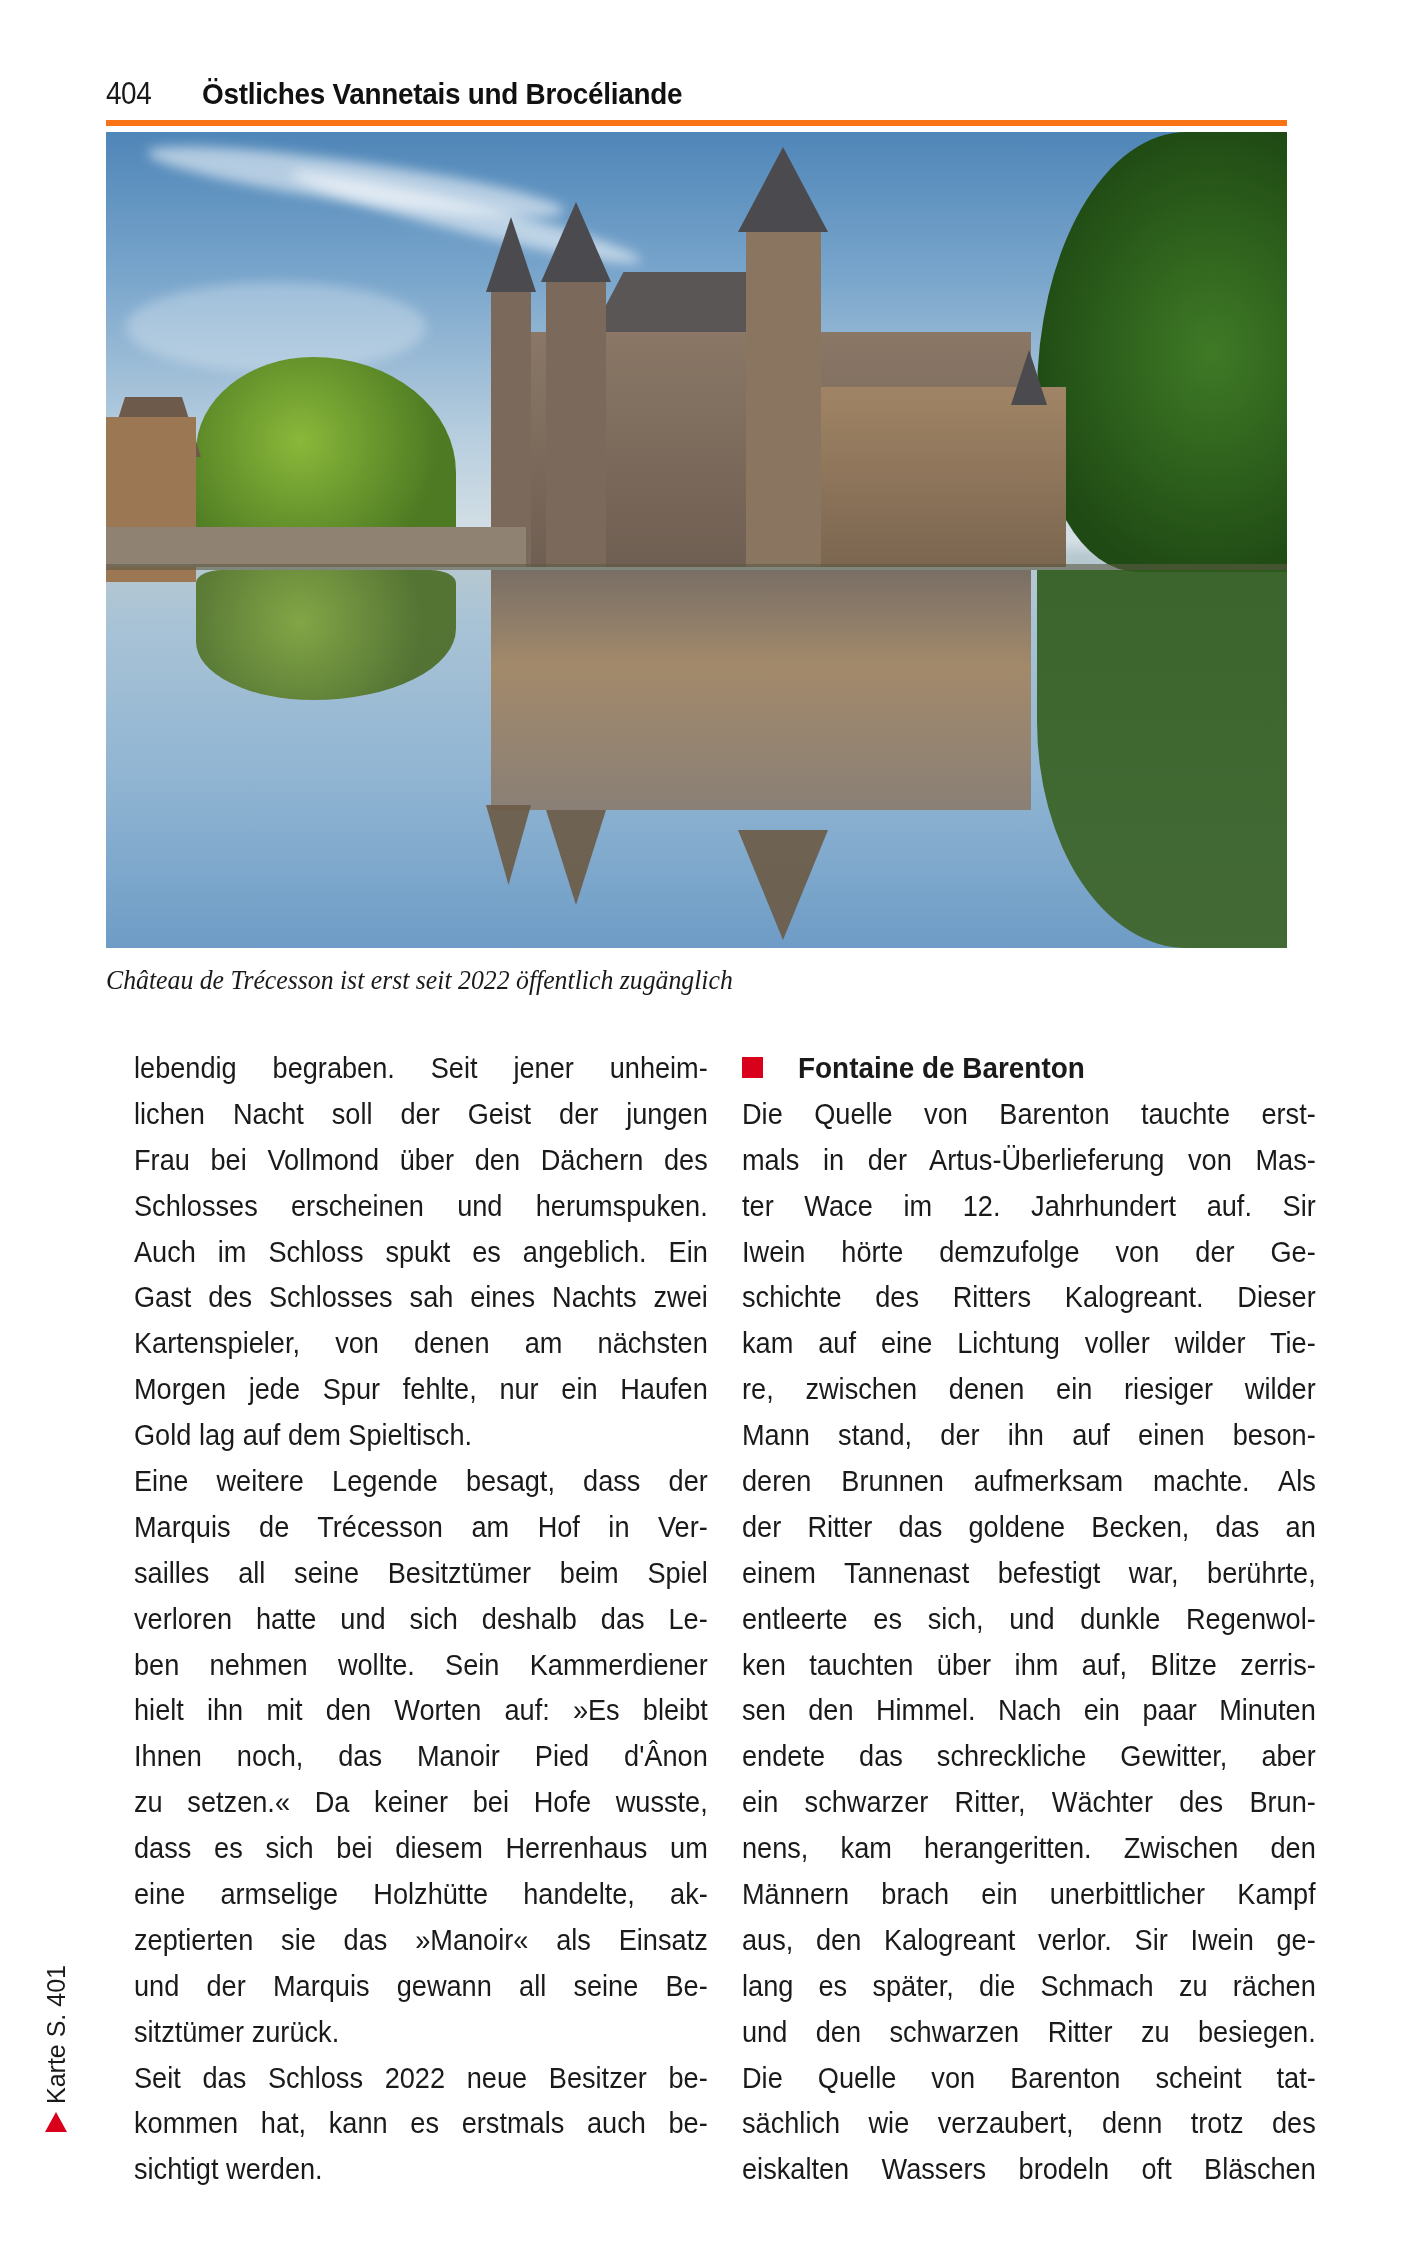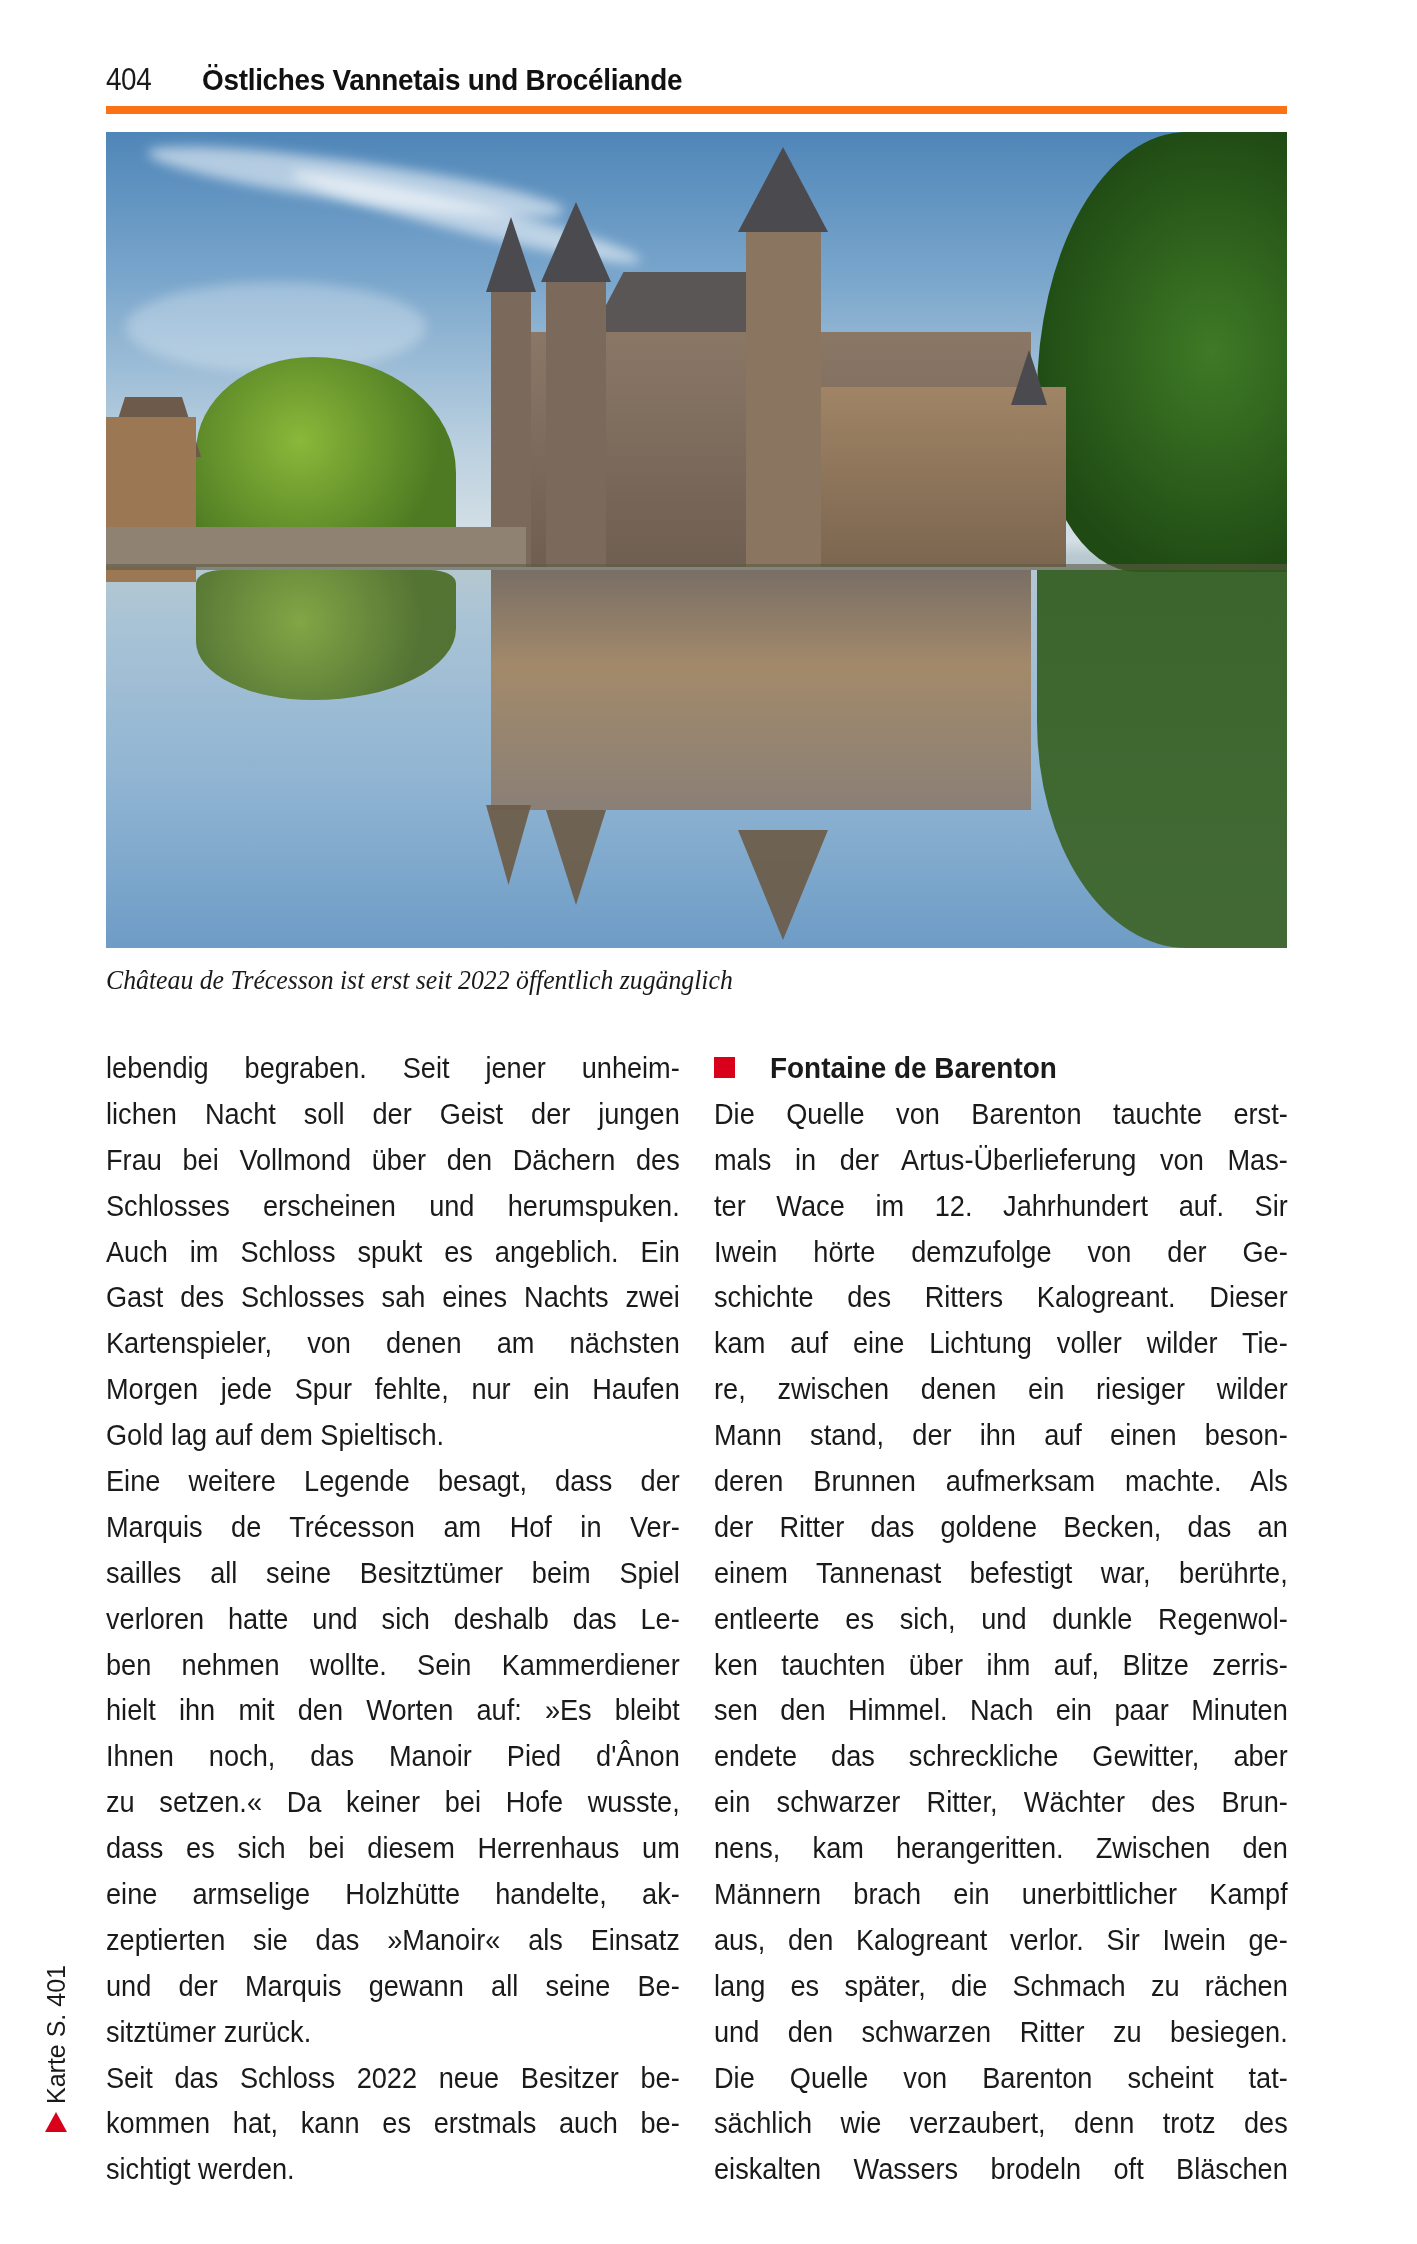--- a/index.html
+++ b/index.html
@@ -1,17 +1,17 @@
 <!DOCTYPE html>
 <html><head>
 <meta charset="utf-8">
 <style>
   html, body { margin: 0; padding: 0; background: #ffffff; }
   body { width: 1417px; height: 2244px; position: relative; overflow: hidden; color: #1a1a1a; }
-  .page-header { position: absolute; left: 106px; top: 62px; width: 1181px; height: 44px; border-bottom: 8px solid #f97316; }
+  .page-header { position: absolute; left: 106px; top: 76px; width: 1181px; height: 44px; border-bottom: 6px solid #f97316; }
   .page-num { position: absolute; left: 0; top: 0; font-family: "Liberation Sans", sans-serif; font-size: 31px; font-weight: 300; letter-spacing: -0.5px; color: #1a1a1a; line-height: 36px; transform: scaleX(0.9); transform-origin: left; }
   .chapter-title { position: absolute; left: 96px; top: 0; font-family: "Liberation Sans", sans-serif; font-size: 30px; font-weight: bold; color: #111; line-height: 36px; letter-spacing: -0.3px; transform: scaleX(0.93); transform-origin: left; white-space: nowrap; }
 
   .photo { position: absolute; left: 106px; top: 132px; width: 1181px; height: 816px; overflow: hidden;
            background: linear-gradient(180deg, #4f86b8 0%, #7aa6cc 18%, #b9cfdf 38%, #d5e0e6 50%, #b8c9cf 52%, #a9c3d6 60%, #8fb4d2 80%, #6e9cc6 100%); }
   .sky-cloud { position: absolute; border-radius: 50%; background: rgba(255,255,255,0.55); filter: blur(6px); }
   .trees-left { position: absolute; left: 90px; top: 225px; width: 260px; height: 210px; border-radius: 45% 55% 10% 10%; background: radial-gradient(circle at 40% 40%, #8ab83a, #4d7a22 70%); }
   .trees-right { position: absolute; right: 0; top: 0; width: 250px; height: 440px; background: radial-gradient(ellipse at 70% 50%, #3f7a26, #1f4a14 75%); border-radius: 60% 0 0 40%; }
   .house-left { position: absolute; left: 0; top: 285px; width: 90px; height: 165px; background: #9b7754; }
   .house-left-roof { position: absolute; left: 0; top: 265px; width: 95px; height: 60px; background: #6d5a4b; clip-path: polygon(0 100%, 20% 0, 80% 0, 100% 100%); }
@@ -23,21 +23,21 @@
   .bridge { position: absolute; left: 0; top: 395px; width: 420px; height: 40px; background: #8f8272; }
   .water-line { position: absolute; left: 0; top: 432px; width: 100%; height: 6px; background: #5e5a45; opacity: 0.6; }
   .reflection { position: absolute; left: 0; top: 438px; width: 100%; height: 378px; }
   .refl-castle { position: absolute; left: 385px; top: 0; width: 540px; height: 240px; background: linear-gradient(0deg,#8a7766 0%,#a38058 60%,#6f5f52 100%); opacity: 0.85; }
   .refl-trees-left { position: absolute; left: 90px; top: 0; width: 260px; height: 130px; border-radius: 10% 10% 55% 45%; background: radial-gradient(circle at 40% 40%, #7ea236, #4a6b22 70%); opacity: 0.9; }
   .refl-trees-right { position: absolute; right: 0; top: 0; width: 250px; height: 378px; background: linear-gradient(180deg,#2e5a1a,#3e6424); border-radius: 0 0 0 60%; opacity: 0.9; }
   .refl-spire { position: absolute; background: #6c5a45; clip-path: polygon(0 0, 100% 0, 50% 100%); opacity: 0.9; }
 
   .caption { position: absolute; left: 106px; top: 962px; font-family: "Liberation Serif", serif; font-style: italic; font-size: 28px; color: #1a1a1a; line-height: 36px; white-space: nowrap; transform: scaleX(0.92); transform-origin: left; }
 
-  .col { position: absolute; top: 1045px; width: 574px; font-family: "Liberation Sans", sans-serif; font-size: 30px; line-height: 45.9px; color: #1a1a1a; }
+  .col { position: absolute; top: 1045px; width: 574px; font-family: "Liberation Sans", sans-serif; font-size: 30px; line-height: 45.9px; color: #1a1a1a; margin-left: 28px; }
   .col-left { left: 106px; }
   .col-right { left: 714px; }
   .line { display: block; height: 45.9px; white-space: nowrap; text-align: justify; text-align-last: justify; overflow: hidden; transform: scaleX(0.905); transform-origin: left; width: 634px; }
   .line.last { text-align-last: left; }
   .section-heading { display: flex; align-items: center; height: 45.9px; gap: 12px; }
   .red-square { width: 21px; height: 21px; background: #d9001b; margin-right: 23px; flex: 0 0 auto; }
   .heading-text { font-weight: bold; font-size: 30px; white-space: nowrap; transform: scaleX(0.93); transform-origin: left; }
 
   .margin-note { position: absolute; left: 38px; top: 2132px; transform: rotate(-90deg); transform-origin: left top; display: flex; align-items: center; white-space: nowrap; font-family: "Liberation Sans", sans-serif; font-size: 25px; color: #1a1a1a; height: 36px; }
   .margin-arrow { width: 0; height: 0; border-top: 11px solid transparent; border-bottom: 11px solid transparent; border-left: 20px solid #d9001b; margin-right: 8px; }

